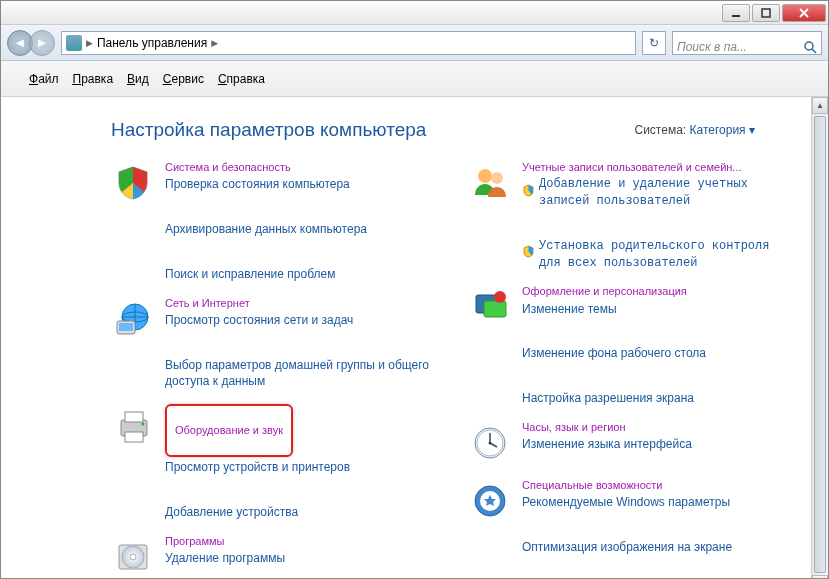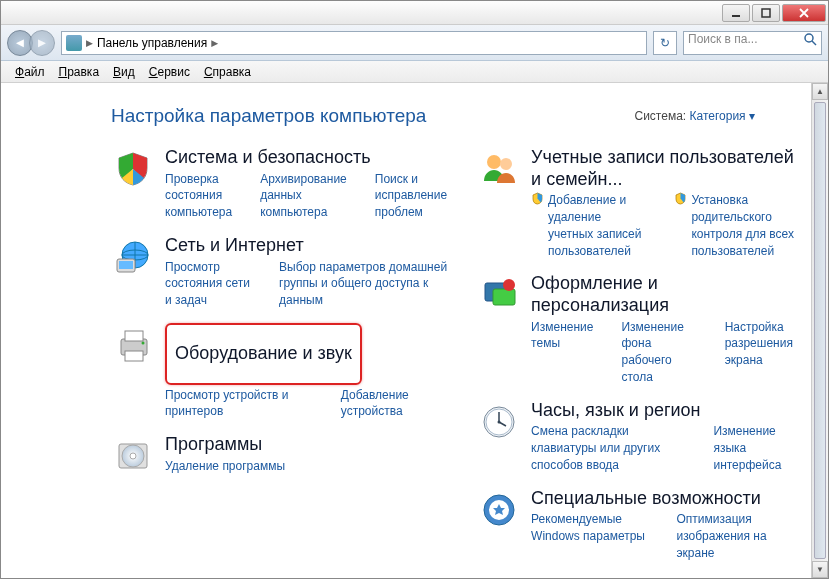--- a/index.html
+++ b/index.html
@@ -7,41 +7,41 @@
 .titlebar { height: 24px; background: linear-gradient(#fdfdfd, #e8e8e8); border-bottom: 1px solid #ccc; display: flex; justify-content: flex-end; align-items: center; padding-right: 2px; gap: 2px; }
 .tb-btn { width: 28px; height: 18px; border: 1px solid #aaa; border-radius: 2px; display: flex; align-items: center; justify-content: center; background: linear-gradient(#f5f5f5,#ddd); }
 .tb-close { background: linear-gradient(#e77,#c33); color: #fff; width: 44px; }
 .navbar { height: 36px; background: linear-gradient(#f0f4f9,#dde6f0); border-bottom: 1px solid #b8c8d8; display: flex; align-items: center; padding: 0 6px; gap: 6px; }
 .nav-arrows { display: flex; }
 .nav-arrow { width: 26px; height: 26px; border-radius: 50%; background: radial-gradient(#bcd,#9ab); border: 1px solid #789; display: flex; align-items: center; justify-content: center; color: #fff; font-size: 13px; }
 .addr { flex: 1; height: 24px; background: #fff; border: 1px solid #9ab; display: flex; align-items: center; padding: 0 4px; gap: 4px; }
 .addr-icon { width: 16px; height: 16px; background: linear-gradient(#7ac,#49a); border-radius: 2px; }
 .addr-sep { color: #666; font-size: 9px; }
 .refresh-btn { width: 24px; height: 24px; border: 1px solid #9ab; background: #fff; display: flex; align-items: center; justify-content: center; color: #369; }
-.search { width: 139px; height: 24px; background: #fff; border: 1px solid #9ab; display: flex; align-items: flex-start; padding: 0 4px; color: #888; }
+.search { width: 150px; height: 24px; background: #fff; border: 1px solid #9ab; display: flex; align-items: flex-end; padding: 0 4px; color: #888; font-style: italic; }
 .search svg { margin-left: auto; }
-.menubar { height: 22px; background: linear-gradient(#f7f7f7,#ececec); border-bottom: 1px solid #d0d0d0; display: flex; align-items: center; padding: 0 14px; gap: 14px; text-align: center; }
+.menubar { height: 36px; background: linear-gradient(#f7f7f7,#ececec); border-bottom: 1px solid #d0d0d0; display: flex; align-items: center; padding: 0 28px; gap: 14px; text-align: center; }
 .menubar span { text-decoration: underline; text-decoration-color: transparent; }
 .menubar span::first-letter { text-decoration: underline; }
 .content { display: flex; height: calc(100% - 82px); }
 .main { flex: 1; padding: 22px 16px 8px 110px; overflow: hidden; }
 .header-row { display: flex; justify-content: space-between; align-items: center; margin-bottom: 20px; padding-right: 40px; }
 .page-title { color: #1e5aa0; font-size: 19px; font-weight: 400; }
 .view-ctrl { color: #444; font-size: 12px; }
 .view-link { color: #1e5aa0; }
 .categories { display: flex; gap: 30px; }
 .col { flex: 1; display: flex; flex-direction: column; gap: 14px; }
 .cat { display: flex; gap: 10px; }
 .cat-icon { width: 44px; height: 44px; flex-shrink: 0; display: flex; align-items: center; justify-content: center; }
 .cat-body { flex: 1; }
-.cat-title { color: #0f172a; font-size: 18px; line-height: 1.2; margin-bottom: 2px; }
+.cat-title { color: #a21caf; font-size: 11px; line-height: 1.2; margin-bottom: 2px; }
 .cat-title.hl { border: 2px solid #d22; border-radius: 6px; padding: 18px 8px; display: inline-block; box-shadow: 0 0 3px rgba(220,30,30,.4); }
-.cat-links { display: flex; flex-direction: row; gap: 28px; }
+.cat-links { display: flex; flex-direction: column; gap: 28px; }
 .cat-link { color: #1e5aa0; font-size: 12px; line-height: 1.4; }
-.sub-shield { display: inline-flex; align-items: flex-start; gap: 4px; }
+.sub-shield { display: inline-flex; align-items: center; gap: 4px; font-family: Liberation Mono, monospace; }
 .scrollbar { width: 17px; background: linear-gradient(90deg,#e8e8e8,#f4f4f4); border-left: 1px solid #ccc; display: flex; flex-direction: column; }
 .sb-btn { height: 17px; background: linear-gradient(#f5f5f5,#ddd); border: 1px solid #bbb; display: flex; align-items: center; justify-content: center; font-size: 8px; color: #555; }
 .sb-thumb { flex: 1; margin: 2px; background: linear-gradient(90deg,#d0d8e0,#e0e8f0); border: 1px solid #aab; border-radius: 2px; }
 </style>
 </head>
 <body>
 
 <div class="titlebar">
   <div class="tb-btn">
       <svg width="10" height="10">
@@ -225,21 +225,20 @@
               <svg width="40" height="40">
                 <circle cx="20" cy="20" r="15" fill="#f0f4f8" stroke="#789"></circle>
                 <circle cx="20" cy="20" r="13" fill="#fff" stroke="#abc"></circle>
                 <path d="M20 20L20 10M20 20L27 24" stroke="#345" stroke-width="1.5"></path>
                 <circle cx="20" cy="20" r="1.5" fill="#345"></circle>
               </svg>
             </div>
             <div class="cat-body">
               <div class="cat-title">Часы, язык и регион</div>
               <div class="cat-links">
-                <div class="cat-link">Смена раскладки клавиатуры или других способов ввода</div>
                 <div class="cat-link">Изменение языка интерфейса</div>
               </div>
             </div>
           </div>
           <div class="cat">
             <div class="cat-icon">
               <svg width="40" height="40">
                 <circle cx="20" cy="20" r="15" fill="#48c" stroke="#269"></circle>
                 <circle cx="20" cy="20" r="10" fill="#fff"></circle>
                 <path d="M20 14l2 4h4l-3 3 1 4-4-2-4 2 1-4-3-3h4z" fill="#48c"></path>

